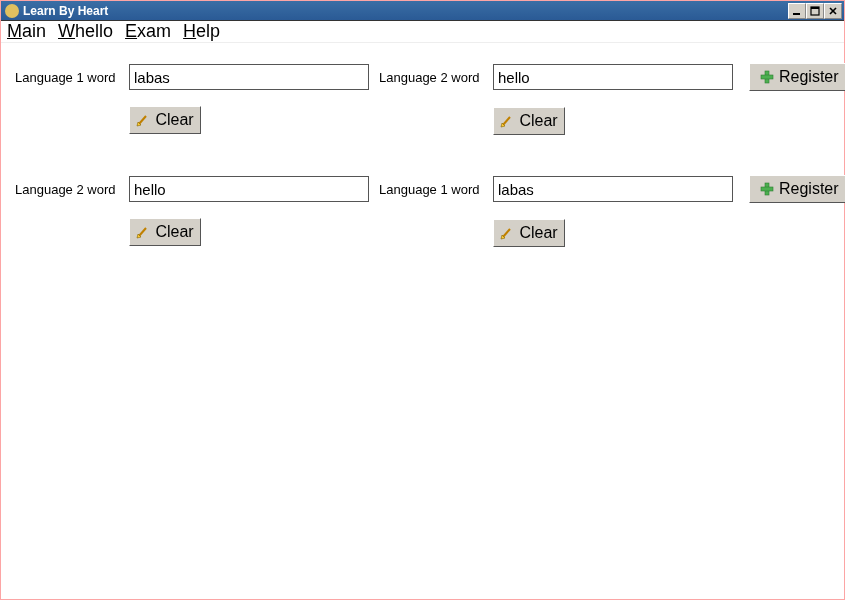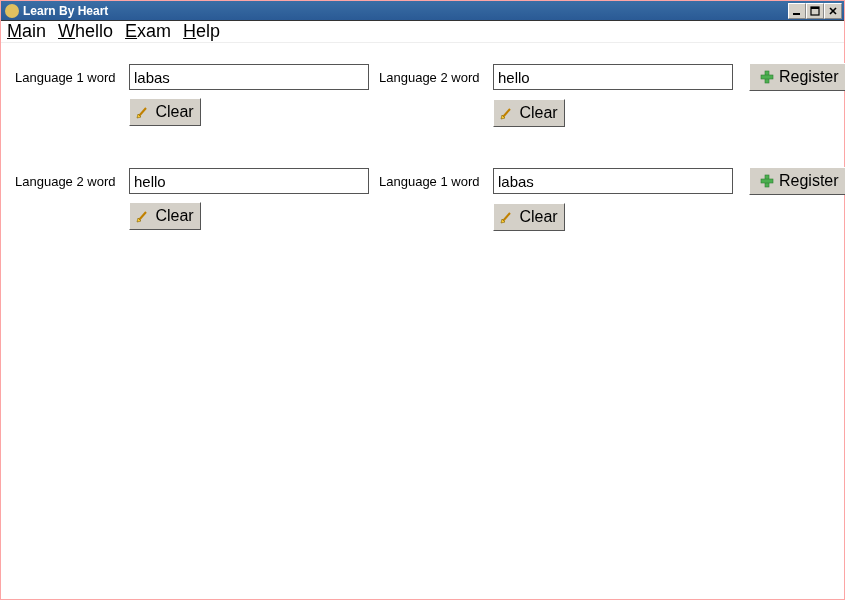--- a/index.html
+++ b/index.html
@@ -129,21 +129,21 @@
     align-items: center;
     justify-content: center;
     gap: 5px;
     padding: 0 10px;
     font-size: 16px;
     cursor: pointer;
     font-family: Tahoma, Arial, sans-serif;
   }
   .btn-clear {
     margin-left: 118px;
-    margin-top: 8px;
+    margin-top: 16px;
     width: 72px;
     padding: 0 6px;
   }
   .btn-register {
     margin-left: 8px;
     height: 28px;
   }
   .icon-broom {
     width: 14px;
     height: 14px;

